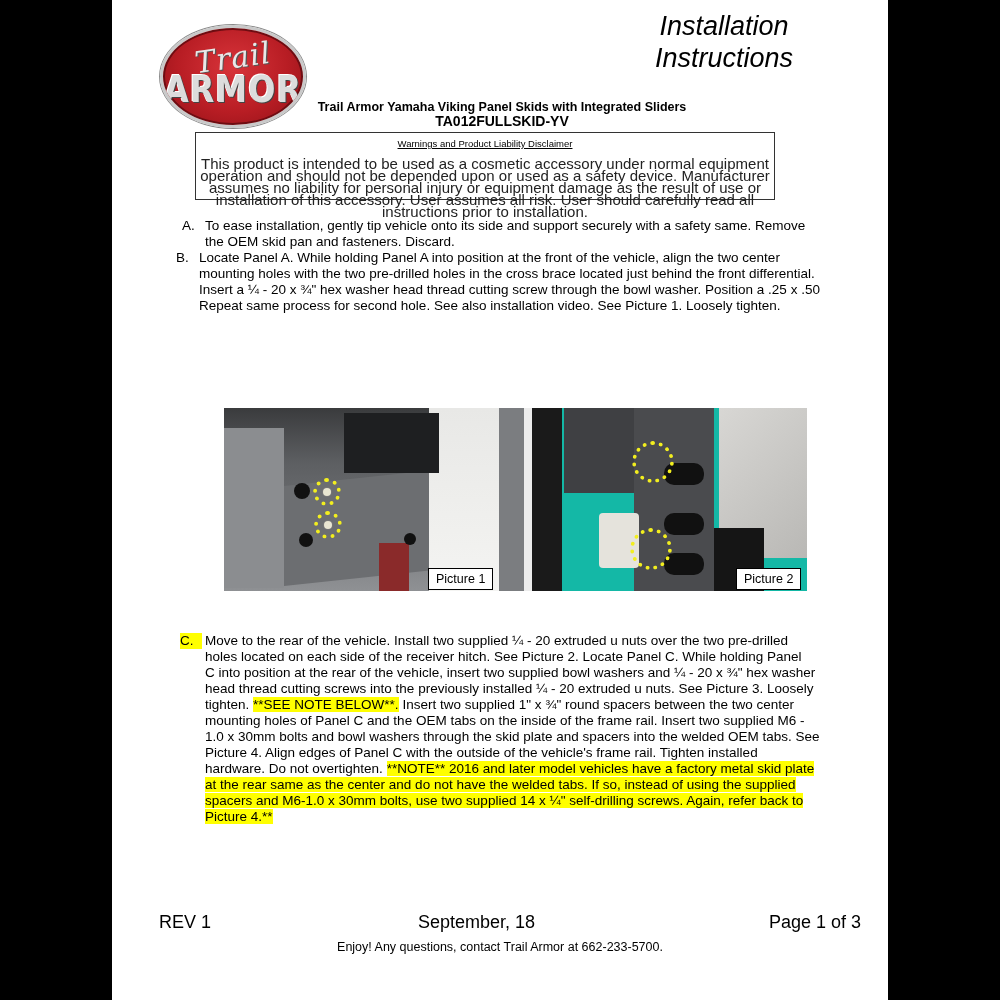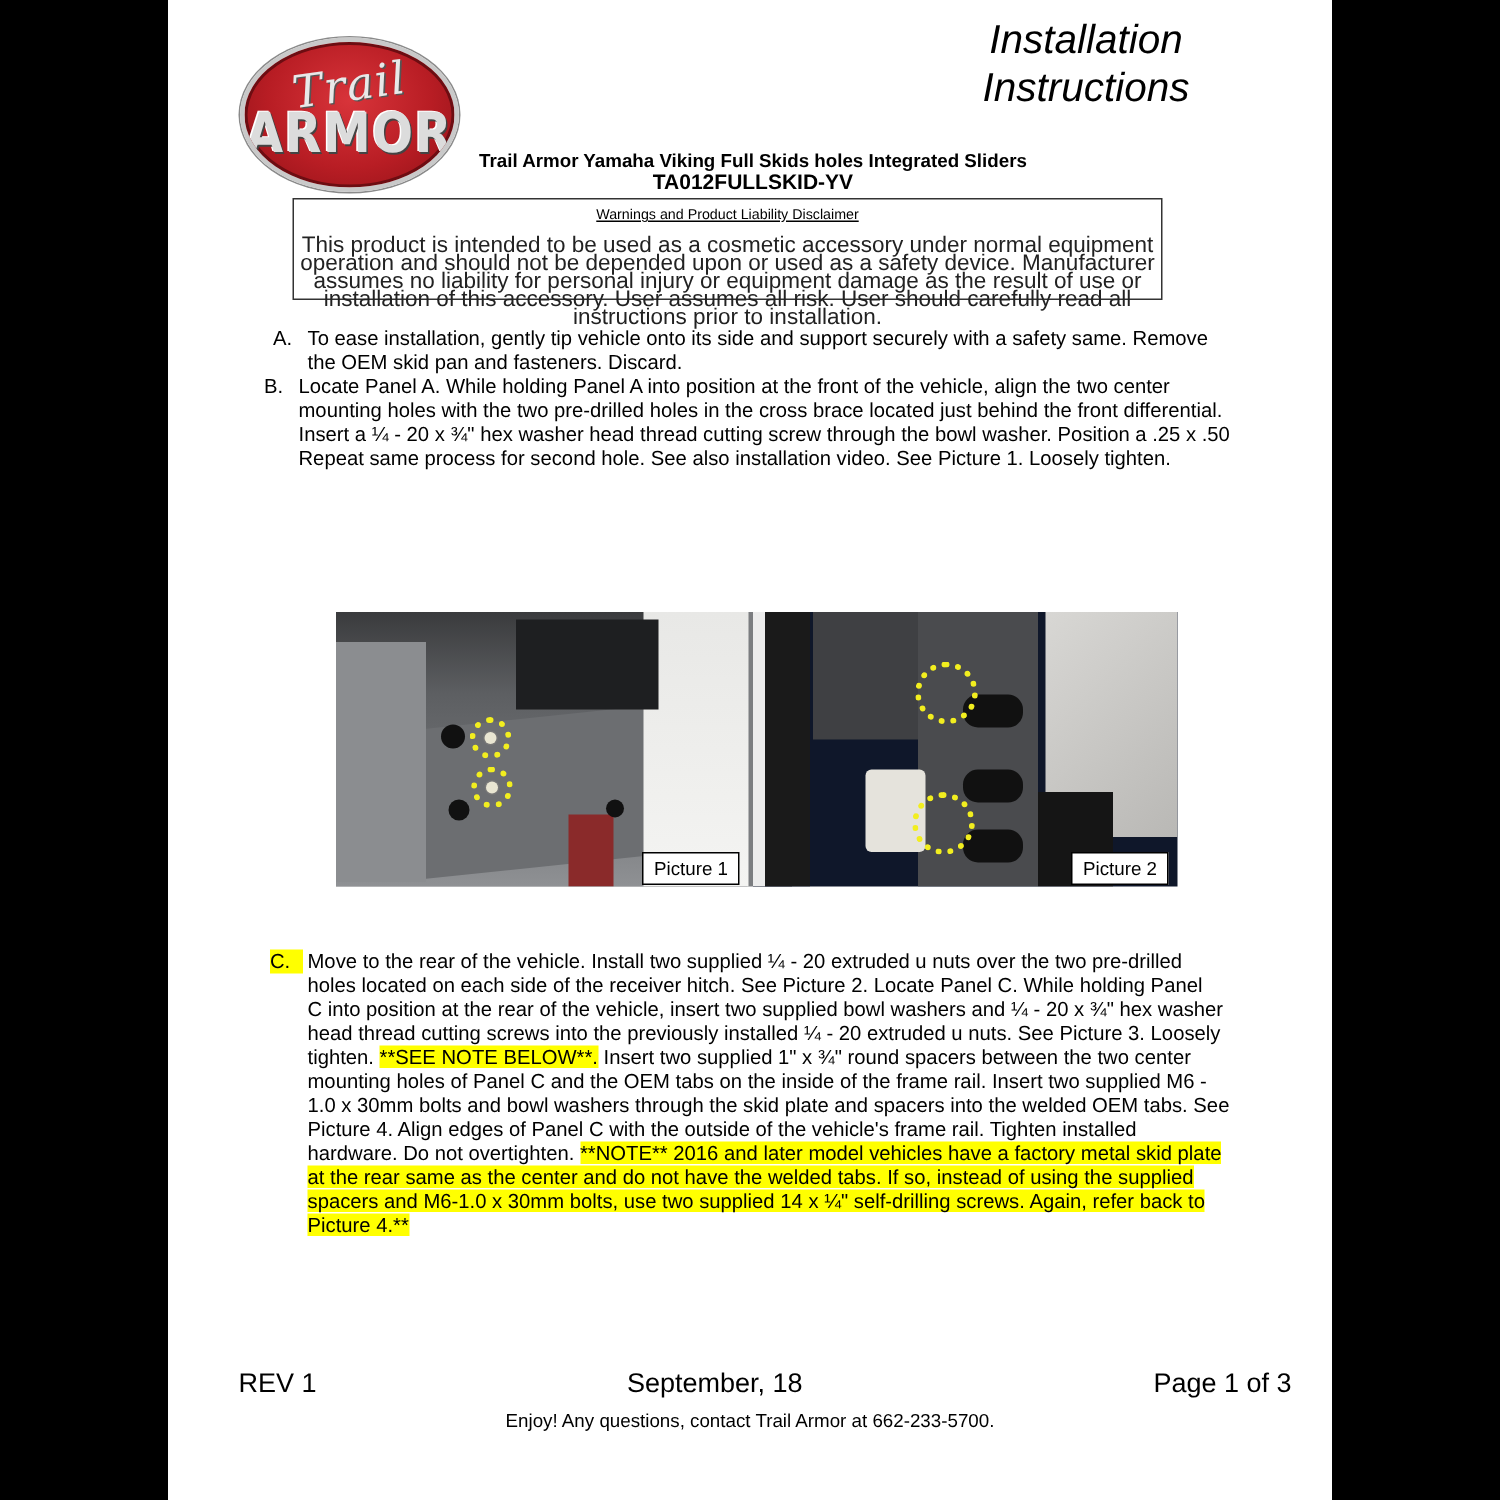--- a/index.html
+++ b/index.html
@@ -67,21 +67,21 @@
     .picture {
       position: absolute; top: 408px; height: 183px; overflow: hidden;
     }
     .pic1 {
       left: 112px; width: 304px;
       background:
         linear-gradient(180deg, rgba(0,0,0,0) 0%, rgba(0,0,0,0) 100%),
         #7b7d80;
       text-decoration: underline;
     }
-    .pic2 { left: 390px; width: 283px; background: #0f172a; }
+    .pic2 { left: 412px; width: 283px; background: #14b8a6; }
     .shape { position: absolute; }
     .dot-circle {
       position: absolute; border: 4px dotted #f2ee1f; border-radius: 50%;
       box-sizing: border-box;
     }
     .bolt {
       position: absolute; width: 8px; height: 8px; border-radius: 50%;
       background: #e9e6d2; box-shadow: 0 0 0 1px #777;
     }
     .hole { position: absolute; border-radius: 50%; background: #111; }
@@ -103,21 +103,21 @@
     <div class="logo-armor">ARMOR</div>
   </div>
 
 
   <div class="abs doc-title">
     <div>Installation</div>
     <div>Instructions</div>
   </div>
 
   <div class="abs product-title">
-    <div>Trail Armor Yamaha Viking Full Skids holes Integrated Sliders</div>
+    <div>Trail Armor Yamaha Viking Panel Skids with Integrated Sliders</div>
     <div class="product-code">TA012FULLSKID-YV</div>
   </div>
 
   <div class="disclaimer">
     <div class="disclaimer-title">Warnings and Product Liability Disclaimer</div>
     <div class="disclaimer-body">This product is intended to be used as a cosmetic accessory under normal equipment operation and should not be depended upon or used as a safety device.  Manufacturer assumes no liability for personal injury or equipment damage as the result of use or installation of this accessory.  User assumes all risk.  User should carefully read all instructions prior to installation.</div>
   </div>
 
   <div class="steps">
 

